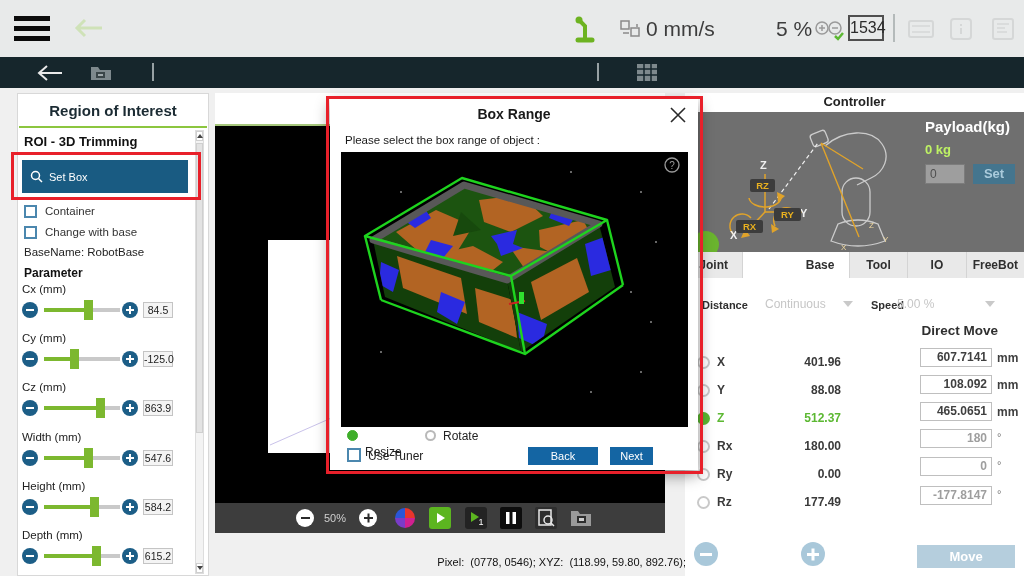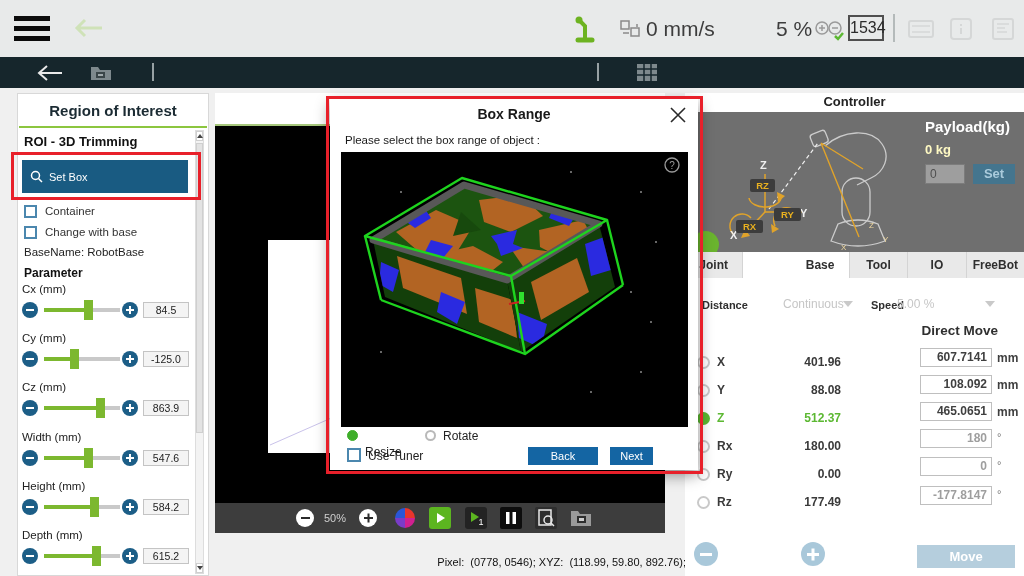--- a/index.html
+++ b/index.html
@@ -37,21 +37,21 @@
   .plabel{font-size:11.5px;color:#222;height:16px;}
   .srow{position:relative;height:22px;}
   .sbtn{position:absolute;top:3px;width:16px;height:16px;border-radius:50%;background:#1c5e87;
         display:flex;align-items:center;justify-content:center;cursor:pointer;}
   .sbtn.p{left:100px;}
   .bar{position:absolute;width:8px;height:2px;background:#fff;}
   .bar.v{transform:rotate(90deg);}
   .strack{position:absolute;left:22px;top:9px;width:76px;height:4px;background:#c9c9c9;cursor:pointer;}
   .sfill{position:absolute;left:0;top:0;height:4px;background:#7cb82f;}
   .shandle{position:absolute;top:-8px;width:9px;height:20px;background:#7cb82f;cursor:pointer;}
-  .sval{position:absolute;left:121px;top:3px;width:46px;height:16px;background:#f4f4f4;border:1px solid #c4c4c4;
+  .sval{position:absolute;left:121px;top:3px;width:30px;height:16px;background:#f4f4f4;border:1px solid #c4c4c4;
         box-sizing:border-box;font-size:10.5px;color:#222;text-align:center;line-height:14px;}
   .sbar-track{position:absolute;left:177px;top:36px;width:9px;height:444px;background:#f3f3f3;border:1px solid #ddd;box-sizing:border-box;}
   .sbar-btn{position:absolute;left:0;width:7px;height:10px;background:#fff;border:1px solid #cfcfcf;box-sizing:border-box;}
   .tri{width:0;height:0;margin:2px auto 0;}
   .tri.up{border-left:3px solid transparent;border-right:3px solid transparent;border-bottom:4px solid #444;}
   .tri.dn{border-left:3px solid transparent;border-right:3px solid transparent;border-top:4px solid #444;}
   .sbar-thumb{position:absolute;left:0;top:12px;width:7px;height:290px;background:#e3e3e3;border:1px solid #cfcfcf;box-sizing:border-box;}
   
   .viewport{position:absolute;left:215px;top:93px;width:450px;height:440px;}
   .vp-white{position:absolute;left:0;top:0;width:450px;height:31px;background:#fff;}
@@ -65,21 +65,21 @@
   .zoomtxt{position:absolute;left:100px;top:9px;width:40px;text-align:center;font-size:11px;color:#cfcfcf;}
   .tico{position:absolute;top:4px;width:22px;height:22px;cursor:pointer;}
   .statusbar{position:absolute;left:300px;top:556px;width:386px;text-align:right;font-size:11px;
              color:#111;white-space:pre;}
   
   .rpanel{position:absolute;left:685px;top:93px;width:339px;height:483px;background:#fff;}
   .ctl-title{position:absolute;left:0;top:0;width:100%;height:19px;text-align:center;font-weight:bold;
              font-size:13px;color:#222;background:#fff;line-height:18px;}
   .ctl-gray{position:absolute;left:0;top:19px;width:339px;height:140px;background:#6f6f6f;overflow:hidden;}
   .payload-t{position:absolute;left:240px;top:6px;font-weight:bold;font-size:15px;color:#fff;}
-  .payload-v{position:absolute;left:240px;top:30px;font-weight:bold;font-size:13px;color:#fef9c3;}
+  .payload-v{position:absolute;left:240px;top:30px;font-weight:bold;font-size:13px;color:#bef264;}
   .payload-in{position:absolute;left:240px;top:52px;width:40px;height:20px;background:#9e9e9e;border:1px solid #7c7c7c;
               box-sizing:border-box;font-size:12px;color:#4f4f4f;padding-left:4px;line-height:18px;}
   .setbtn{position:absolute;left:288px;top:52px;width:42px;height:20px;background:#44758e;color:#aacbdc;
           font-weight:bold;font-size:13px;text-align:center;line-height:20px;cursor:pointer;}
   .greenbtn{position:absolute;left:7px;top:119px;width:27px;height:27px;border-radius:50%;background:#6ab42e;}
   .tabs{position:absolute;left:0;top:159px;width:339px;height:26px;display:flex;background:#e9e9e9;}
   .tab{flex:1;text-align:center;line-height:26px;font-weight:bold;font-size:12px;color:#2f2f2f;
        border-left:1px solid #d4d4d4;cursor:pointer;box-sizing:border-box;}
   .tab:first-child{border-left:none;}
   .tab.active{background:#fff;padding-left:48px;}
@@ -438,21 +438,21 @@
 
     <div class="tabs">
       <div class="tab">Joint</div>
       <div class="tab active">Base</div>
       <div class="tab">Tool</div>
       <div class="tab">IO</div>
       <div class="tab">FreeBot</div>
     </div>
 
     <div class="rp-lab" style="left:17px;top:206px;">Distance</div>
-    <div class="rp-dim" style="left:80px;top:204px;margin-left:18px;">Continuous</div>
+    <div class="rp-dim" style="left:80px;top:204px;">Continuous</div>
     <div class="ddtri" style="left:158px;top:208px;"></div>
     <div class="rp-lab" style="left:186px;top:206px;">Speed</div>
     <div class="rp-dim" style="left:212px;top:204px;">5.00 %</div>
     <div class="ddtri" style="left:300px;top:208px;"></div>
     <div class="dmove">Direct Move</div>
 
     <div class="crow" style="top:260px;">
       <span class="rad"></span>
       <span class="axlab">X</span>
       <span class="axval">401.96</span>

